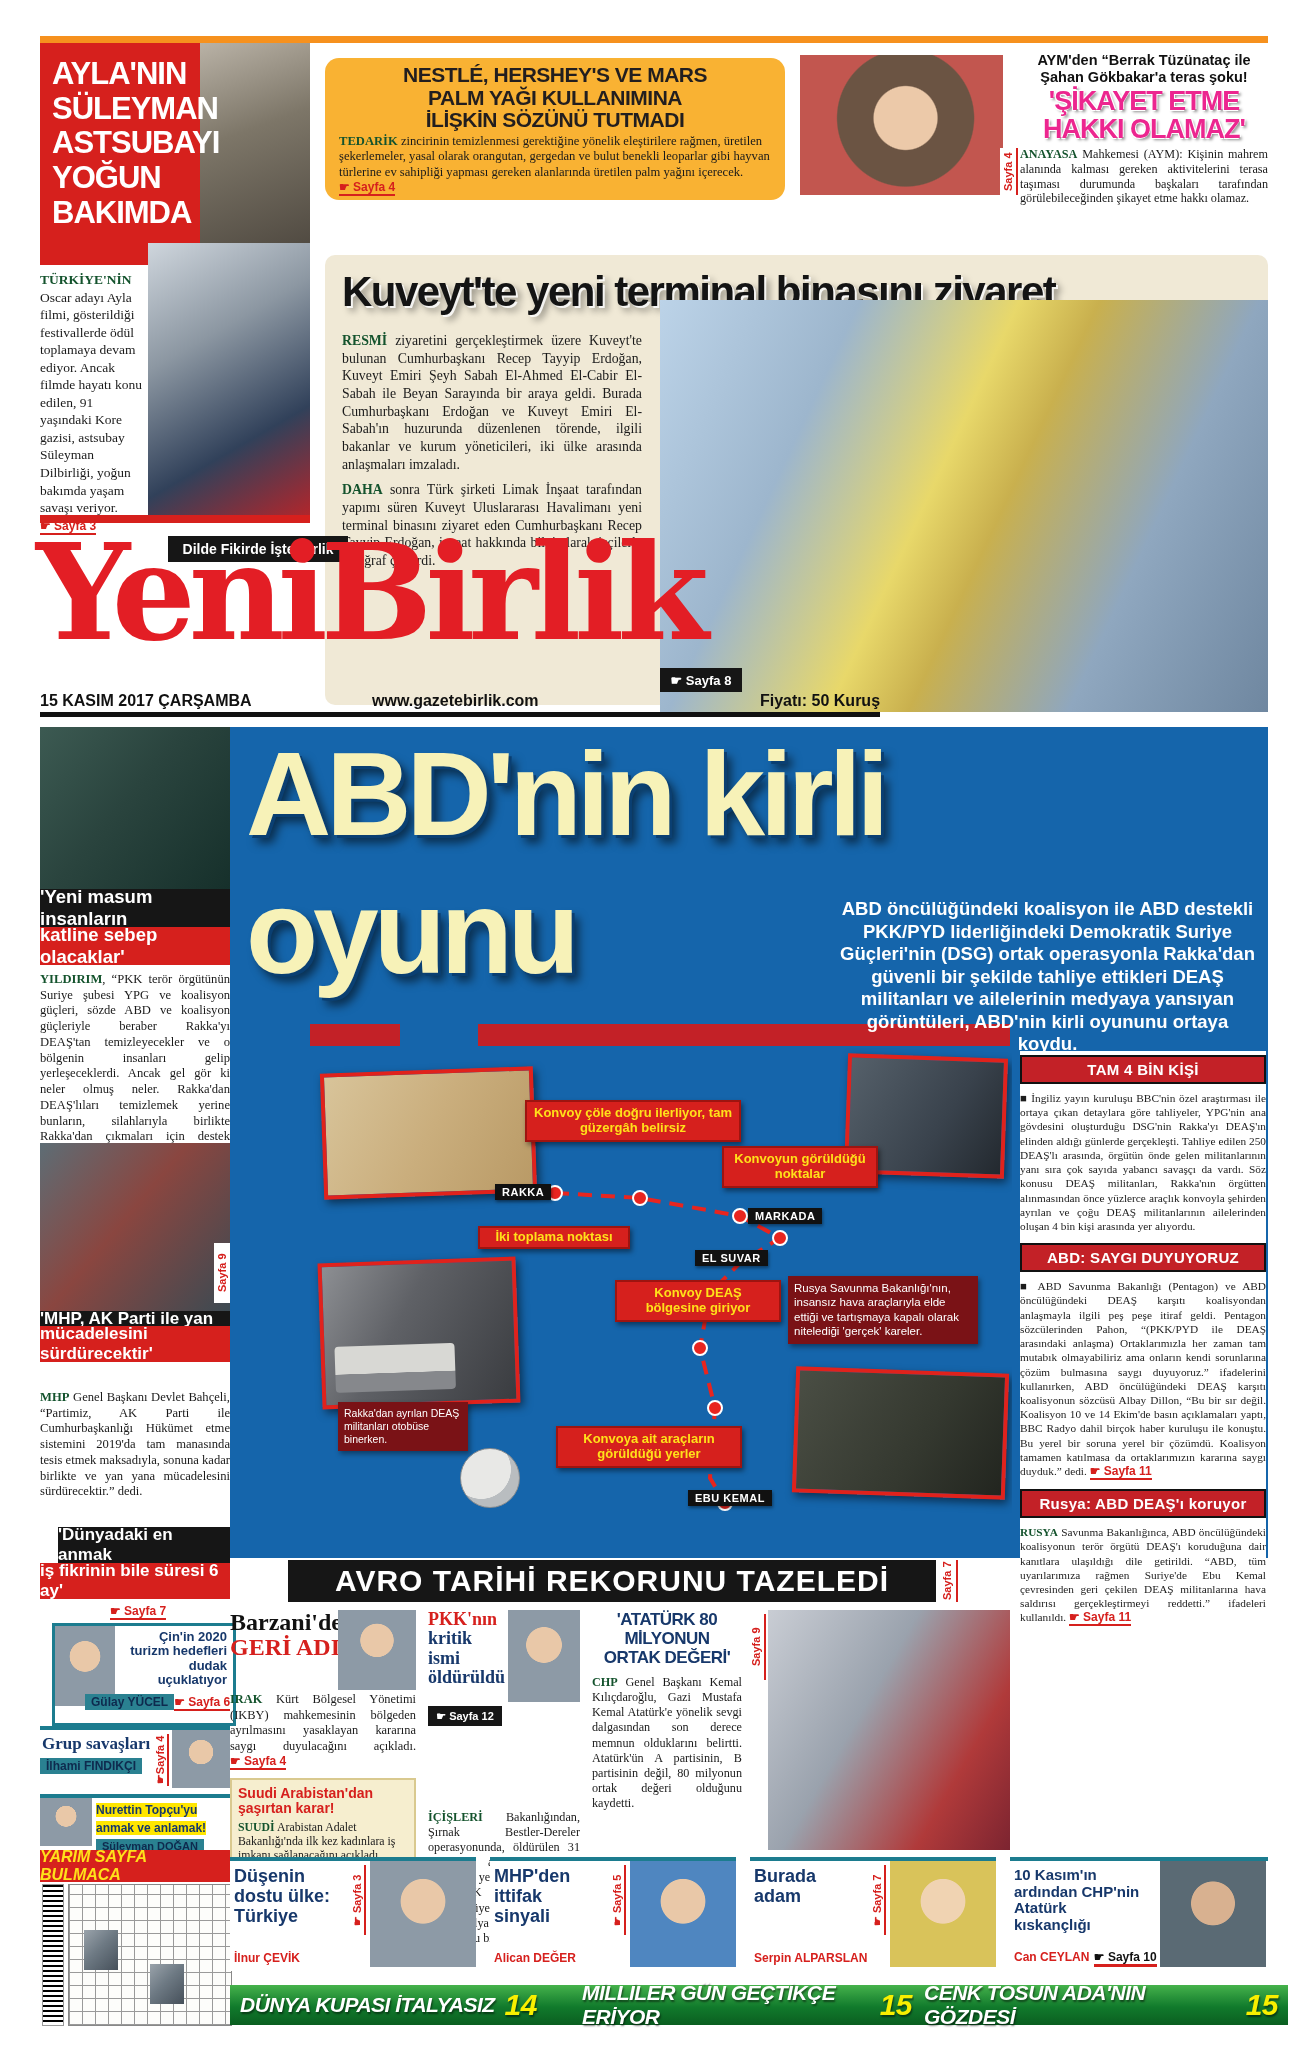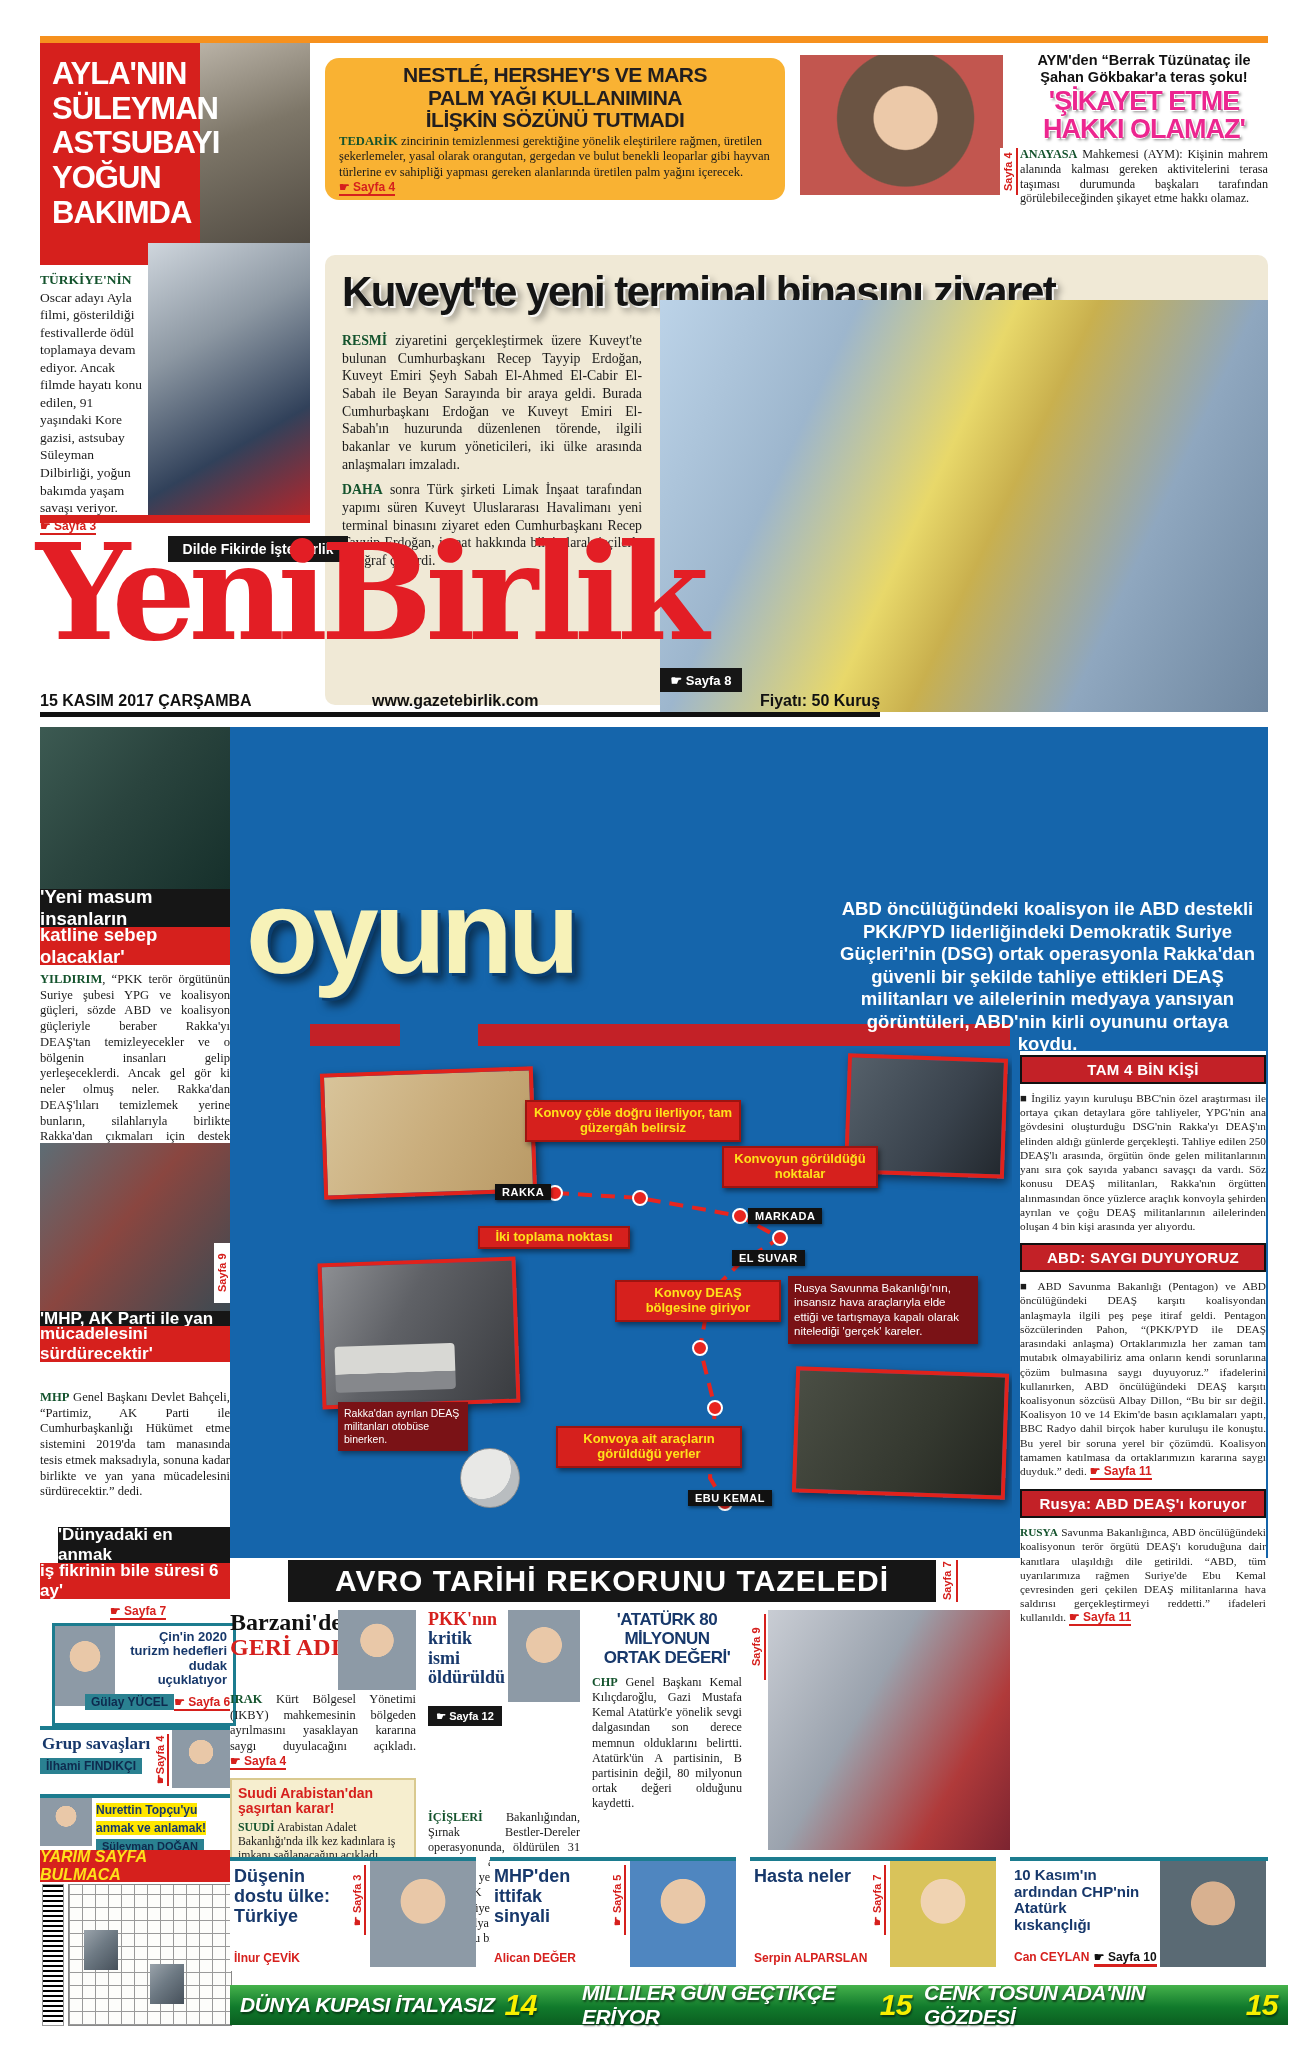--- a/index.html
+++ b/index.html
@@ -156,20 +156,21 @@
 
   <div class="abs bar-red" style="left:40px;top:1850px;width:190px;height:32px;color:#ffe11a;font-style:italic;font-size:16px;">YARIM SAYFA BULMACA</div>
   <div class="abs" style="left:42px;top:1884px;width:20px;height:140px;background:repeating-linear-gradient(180deg,#000 0 2px,#fff 2px 5px);border:1px solid #999;"></div>
   <div class="abs" style="left:68px;top:1884px;width:162px;height:140px;border:1px solid #888;background:
               repeating-linear-gradient(0deg,#9a9a9a 0 1px,transparent 1px 13px),
               repeating-linear-gradient(90deg,#9a9a9a 0 1px,transparent 1px 13px),#fdfdfb;"></div>
   <div class="abs photo" style="left:84px;top:1930px;width:34px;height:40px;"></div>
   <div class="abs photo" style="left:150px;top:1964px;width:34px;height:40px;"></div>
 
   <div class="abs" style="left:230px;top:727px;width:1038px;height:831px;background:#1565ab;"></div>
+  <div class="abs hl-shadow" style="left:246px;top:724px;width:780px;font-size:118px;font-weight:bold;color:#f7f2b8;letter-spacing:-5px;line-height:1.2;">ABD'nin kirli</div>
   <div class="abs hl-shadow" style="left:246px;top:862px;width:620px;font-size:118px;font-weight:bold;color:#f7f2b8;letter-spacing:-5px;line-height:1.2;">oyunu</div>
   <div class="abs" style="left:310px;top:1024px;width:90px;height:22px;background:#c32127;"></div>
   <div class="abs" style="left:478px;top:1024px;width:532px;height:22px;background:#c32127;"></div>
   <div class="abs" style="left:835px;top:898px;width:425px;font-size:18.5px;font-weight:bold;color:#fff;line-height:1.22;text-align:center;">ABD öncülüğündeki koalisyon ile ABD destekli PKK/PYD liderliğindeki Demokratik Suriye Güçleri'nin (DSG) ortak operasyonla Rakka'dan güvenli bir şekilde tahliye ettikleri DEAŞ militanları ve ailelerinin medyaya yansıyan görüntüleri, ABD'nin kirli oyununu ortaya koydu.</div>
 
   <div class="abs" style="left:310px;top:1048px;width:702px;height:500px;overflow:hidden;background:
          radial-gradient(ellipse 260px 60px at 12% 2%,#23251a 0 60%,transparent 61%),
          radial-gradient(ellipse 120px 300px at 2% 55%,#2e3122 0 40%,transparent 41%),
          radial-gradient(ellipse 300px 180px at 80% 20%,#b69succeed977 0 0%,transparent 0%),
          radial-gradient(ellipse 280px 160px at 75% 30%,#a98f63 0 45%,transparent 46%),
@@ -196,21 +197,21 @@
     <div class="map-photo ph-dark" style="left:484px;top:322px;width:205px;height:118px;transform:rotate(2deg);background:linear-gradient(120deg,#4a4e44 0%,#34382f 60%,#22251f 100%);"></div>
 
     <div class="red-label" style="left:215px;top:52px;width:200px;">Konvoy çöle doğru ilerliyor, tam güzergâh belirsiz</div>
     <div class="red-label" style="left:412px;top:98px;width:140px;">Konvoyun görüldüğü noktalar</div>
     <div class="red-label" style="left:168px;top:178px;width:140px;padding:2px 4px;">İki toplama noktası</div>
     <div class="red-label" style="left:305px;top:232px;width:150px;">Konvoy DEAŞ bölgesine giriyor</div>
     <div class="red-label" style="left:246px;top:378px;width:170px;">Konvoya ait araçların görüldüğü yerler</div>
 
     <div class="place" style="left:185px;top:136px;">RAKKA</div>
     <div class="place" style="left:438px;top:160px;">MARKADA</div>
-    <div class="place" style="left:385px;top:202px;margin-left:37px;">EL SUVAR</div>
+    <div class="place" style="left:385px;top:202px;">EL SUVAR</div>
     <div class="place" style="left:378px;top:442px;">EBU KEMAL</div>
 
     <div class="cap-dark" style="left:28px;top:354px;width:118px;">Rakka'dan ayrılan DEAŞ militanları otobüse binerken.</div>
     <div class="cap-dark" style="left:478px;top:228px;width:178px;font-size:11.5px;">Rusya Savunma Bakanlığı'nın, insansız hava araçlarıyla elde ettiği ve tartışmaya kapalı olarak nitelediği 'gerçek' kareler.</div>
     <div style="position:absolute;left:150px;top:400px;width:58px;height:58px;border-radius:50%;
                 background:radial-gradient(circle at 35% 35%,#e8e8e6 0 55%,#b9bdc0 56% 100%);border:1px solid #8a8d90;"></div>
   </div>
 
   <div class="abs" style="left:1020px;top:1051px;width:246px;background:#fff;padding-bottom:6px;">
     <div class="rc-banner" style="margin-top:4px;">TAM 4 BİN KİŞİ</div>
@@ -282,21 +283,21 @@
 
   <div class="colbox" style="left:490px;top:1857px;width:246px;height:110px;">
     <div class="title" style="position:absolute;left:4px;top:6px;width:108px;font-size:18px;">MHP'den ittifak sinyali</div>
     <div class="author" style="position:absolute;left:4px;bottom:6px;">Alican DEĞER</div>
     <div class="vert" style="position:absolute;left:118px;top:4px;width:16px;height:70px;">☛ Sayfa 5</div>
     <div class="abs ph-face" style="left:140px;top:0;width:106px;height:106px;
          background:radial-gradient(circle at 50% 38%,#e9c8a8 0 26%,#4f86c0 27% 100%);"></div>
   </div>
 
   <div class="colbox" style="left:750px;top:1857px;width:246px;height:110px;">
-    <div class="title" style="position:absolute;left:4px;top:6px;width:108px;font-size:18px;">Hasta neler</div>
+    <div class="title" style="position:absolute;left:4px;top:6px;width:108px;font-size:18px;">Burada adam</div>
     <div class="author" style="position:absolute;left:4px;bottom:6px;">Serpin ALPARSLAN</div>
     <div class="vert" style="position:absolute;left:118px;top:4px;width:16px;height:70px;">☛ Sayfa 7</div>
     <div class="abs ph-face" style="left:140px;top:0;width:106px;height:106px;
          background:radial-gradient(circle at 50% 38%,#f0d3b2 0 26%,#d9c35a 27% 100%);"></div>
   </div>
 
   <div class="colbox" style="left:1010px;top:1857px;width:258px;height:110px;">
     <div class="title" style="position:absolute;left:4px;top:6px;width:130px;font-size:15px;">10 Kasım'ın ardından CHP'nin Atatürk kıskançlığı</div>
     <div style="position:absolute;left:4px;bottom:6px;">
       <span class="author">Can CEYLAN</span>

